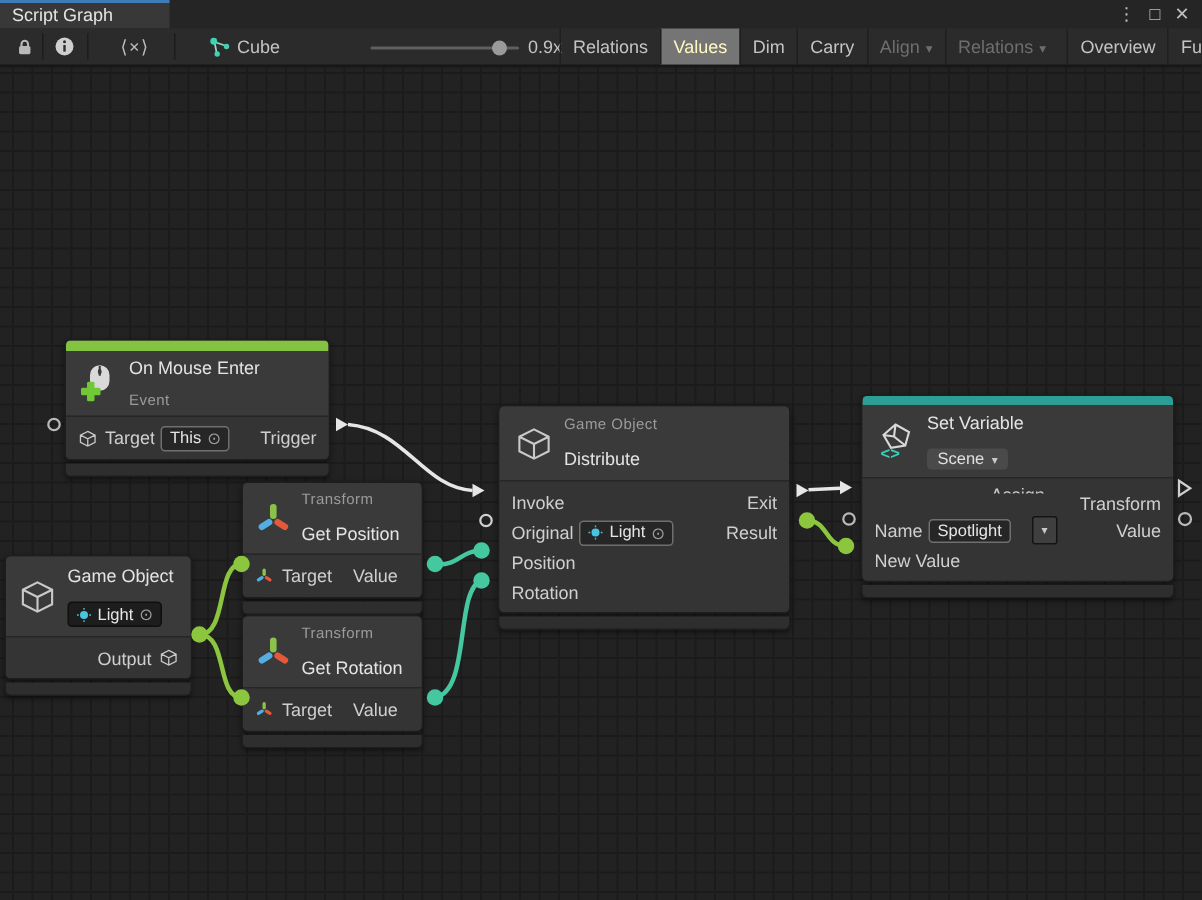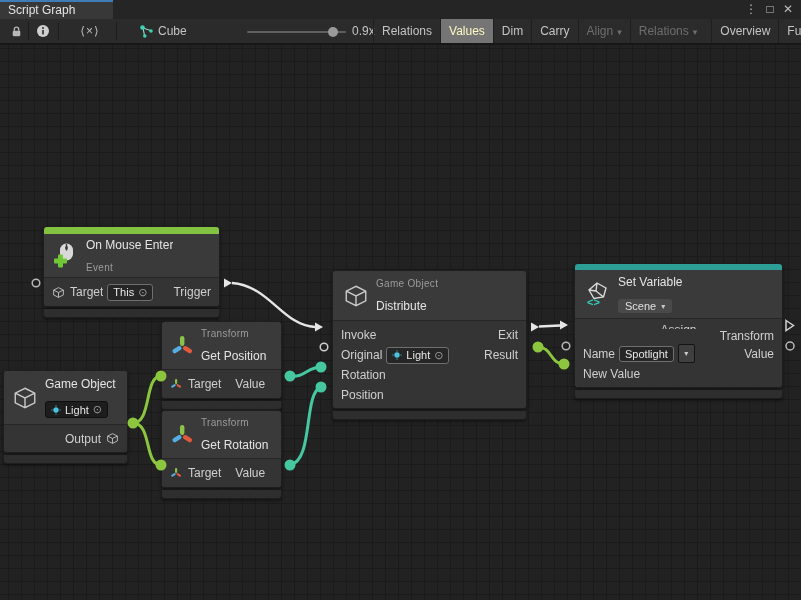--- a/index.html
+++ b/index.html
@@ -302,24 +302,24 @@
                   <line x1="10.2" y1="6" x2="11.6" y2="6"></line>
                 </g>
               </svg>
           </span>
           <span>Light</span>
           <span class="picker">⊙</span>
         </span>
         <span class="pright">Result</span>
       </div>
       <div class="nrow" style="height:20px;">
+        <span class="plabel">Position</span>
+      </div>
+      <div class="nrow" style="height:20px;">
         <span class="plabel">Rotation</span>
-      </div>
-      <div class="nrow" style="height:20px;">
-        <span class="plabel">Position</span>
       </div>
     </div>
   </div>
   <div class="nfooter"></div>
 </div>
 
 <div class="node" style="left:574px;top:263px;width:209px;">
   <div class="node-main">
     <div class="colorbar" style="height:6px;background:#2d9e96;"></div>
     <div class="nheader" style="padding:5px 9px;">
@@ -337,21 +337,21 @@
         </span>
       </span>
     </div>
     <div class="nbody" style="padding:4px 0 3px 0;">
       <div class="nrow" style="height:20px;flex-direction:column;">
         <span class="plabel">Assign</span>
         <span class="pright">Transform</span>
       </div>
       <div class="nrow" style="height:21px;">
         <span class="plabel">Name</span>
-        <span class="chip outlined" style="margin-right:2px;">
+        <span class="chip outlined" style="margin-right:12px;">
           <span>Spotlight</span>
         </span>
         <span class="dd-btn">
             <span class="dd-sm">▾</span>
           </span>
         <span class="pright">Value</span>
       </div>
       <div class="nrow" style="height:20px;">
         <span class="plabel">New Value</span>
       </div>

